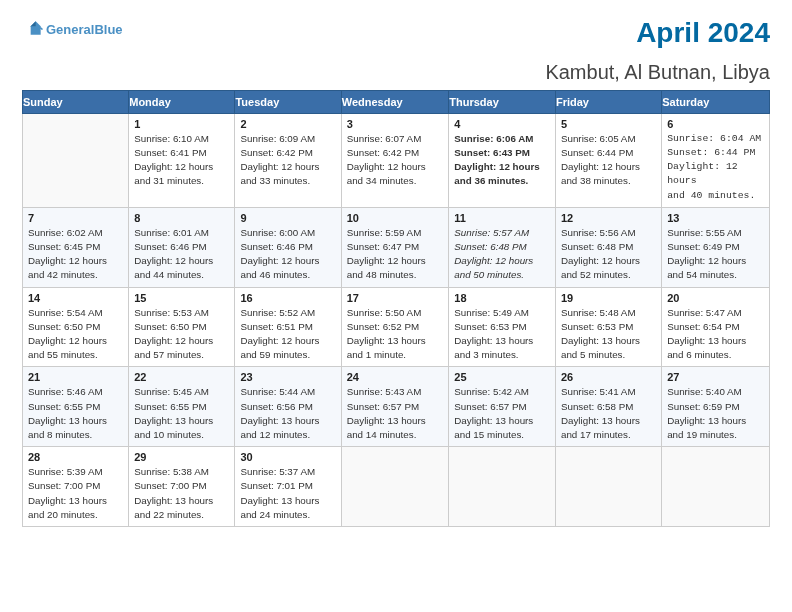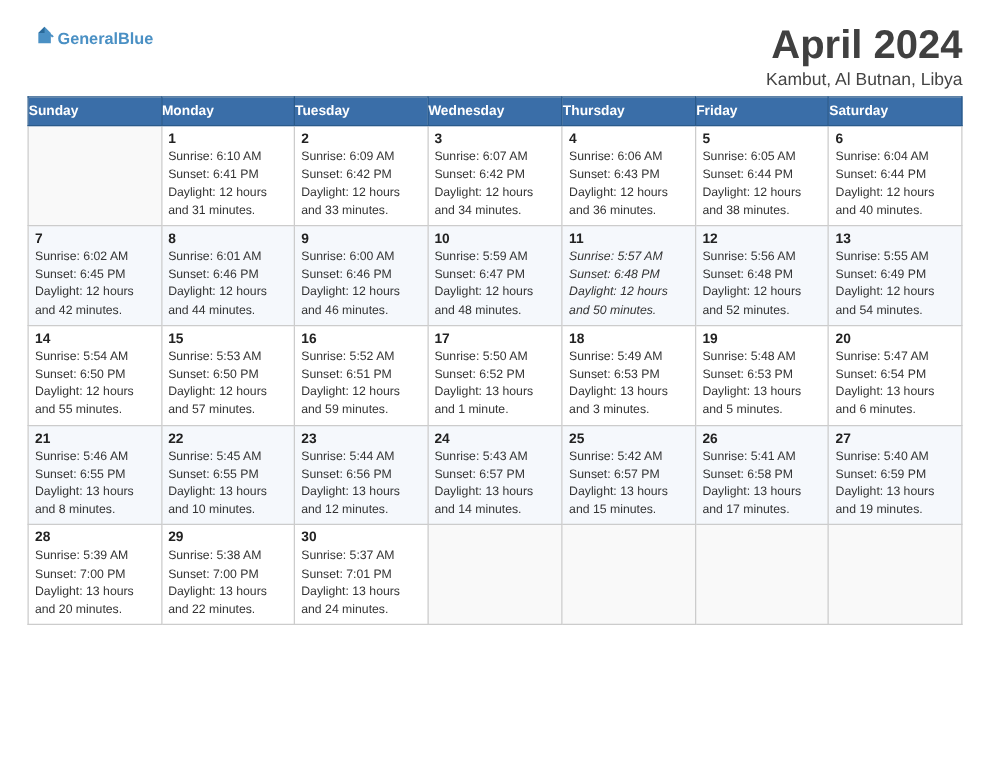--- a/index.html
+++ b/index.html
@@ -38,29 +38,29 @@
     }
     .logo-icon {
       width: 20px;
       height: 20px;
       margin-left: 2px;
     }
     .title-block {
       text-align: right;
     }
     .main-title {
-      font-size: 32px;
+      font-size: 28px;
       font-weight: bold;
-      color: #404040;
+      color: #0369a1;
       line-height: 1.1;
     }
     .subtitle {
-      font-size: 14px;
+      font-size: 20px;
       color: #444;
-      margin-top: 2px;
+      margin-top: 12px;
     }
     .calendar {
       width: 100%;
       border-collapse: collapse;
       margin-top: 4px;
       font-size: 10.5px;
     }
     .calendar th {
       background: #3a6ea8;
       color: #fff;
@@ -153,35 +153,35 @@
           </td>
           <td>
             <div class="day-num">3</div>
             <div class="day-info" style="white-space: pre-line;">Sunrise: 6:07 AM
 Sunset: 6:42 PM
 Daylight: 12 hours
 and 34 minutes.</div>
           </td>
           <td>
             <div class="day-num">4</div>
-            <div class="day-info" style="white-space: pre-line;">Sunrise: 6:06 AM
+            <div class="day-info" style="white-space: pre-line; font-weight: bold;">Sunrise: 6:06 AM
 Sunset: 6:43 PM
 Daylight: 12 hours
 and 36 minutes.</div>
           </td>
           <td>
             <div class="day-num">5</div>
             <div class="day-info" style="white-space: pre-line;">Sunrise: 6:05 AM
 Sunset: 6:44 PM
 Daylight: 12 hours
 and 38 minutes.</div>
           </td>
           <td>
             <div class="day-num">6</div>
-            <div class="day-info" style="white-space: pre-line;">Sunrise: 6:04 AM
+            <div class="day-info" style="white-space: pre-line; font-family: Liberation Mono, monospace;">Sunrise: 6:04 AM
 Sunset: 6:44 PM
 Daylight: 12 hours
 and 40 minutes.</div>
           </td>
         </tr>
         <tr>
           <td>
             <div class="day-num">7</div>
             <div class="day-info" style="white-space: pre-line;">Sunrise: 6:02 AM
 Sunset: 6:45 PM

